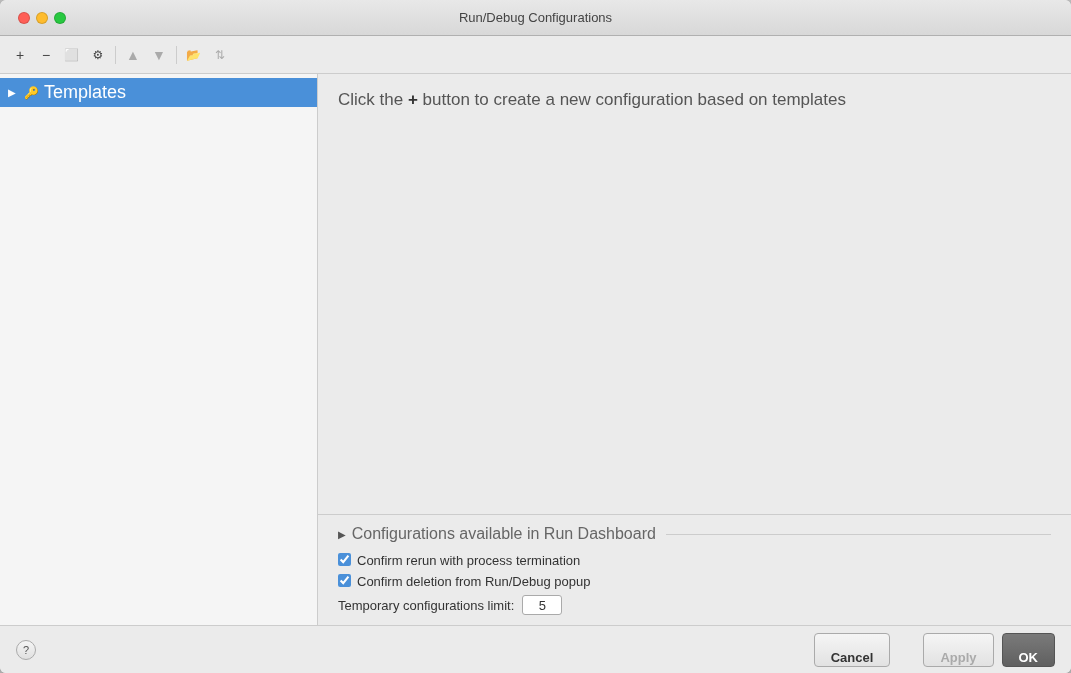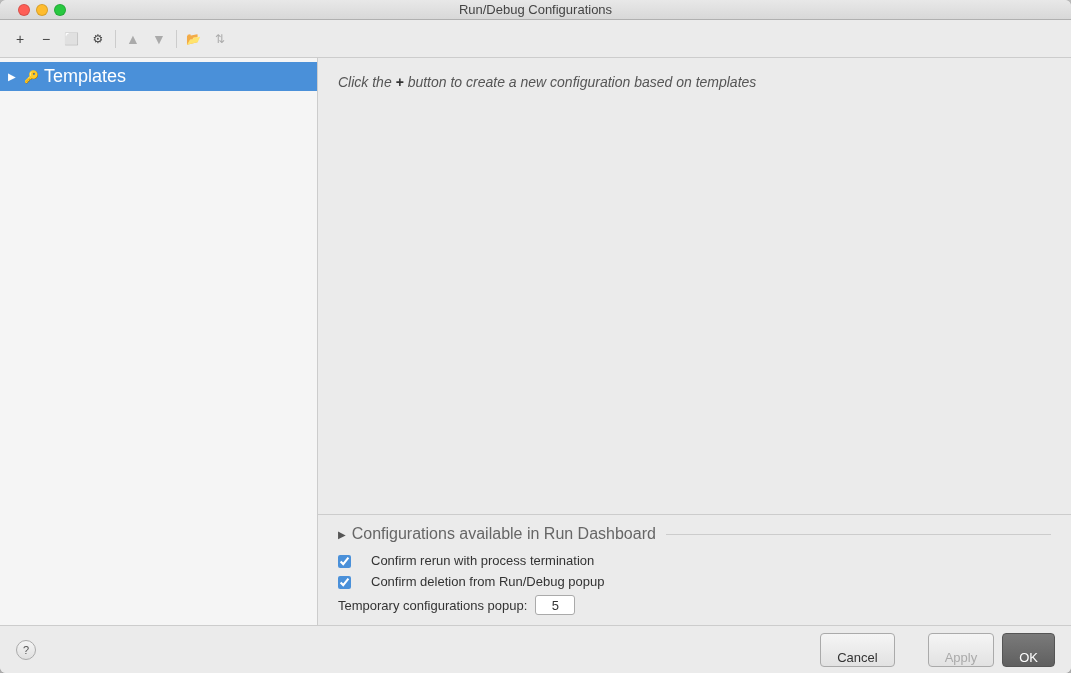--- a/index.html
+++ b/index.html
@@ -18,21 +18,21 @@
       width: 1071px;
       height: 673px;
       background: #ebebeb;
       border-radius: 6px;
       box-shadow: 0 4px 20px rgba(0,0,0,0.4);
       display: flex;
       flex-direction: column;
       overflow: hidden;
     }
     .title-bar {
-      height: 20px;
+      height: 36px;
       background: linear-gradient(to bottom, #e8e8e8, #d8d8d8);
       border-bottom: 1px solid #b0b0b0;
       display: flex;
       align-items: center;
       padding: 0 18px;
       position: relative;
       border-radius: 6px 6px 0 0;
     }
     .traffic-lights {
       display: flex;
@@ -127,24 +127,23 @@
       flex-direction: column;
       background: #ebebeb;
       overflow: hidden;
     }
     .main-content {
       flex: 1;
       padding: 16px 20px;
       overflow-y: auto;
     }
     .hint-text {
-      font-size: 14px;
+      font-size: 17px;
       color: #555;
       margin-bottom: 12px;
-      font-style: italic;
     }
     .hint-text .plus-icon {
       font-weight: bold;
       color: #333;
     }
     .bottom-section {
       border-top: 1px solid #ccc;
       padding: 10px 20px;
       background: #ebebeb;
     }
@@ -164,22 +163,22 @@
       color: #666;
     }
     .collapsible-line {
       flex: 1;
       height: 1px;
       background: #ccc;
       margin-left: 4px;
     }
     .checkbox-row {
       display: flex;
-      align-items: flex-end;
-      gap: 20px;
+      align-items: flex-start;
+      gap: 6px;
       margin-bottom: 6px;
     }
     .checkbox-row input[type="checkbox"] {
       width: 13px;
       height: 13px;
       accent-color: #4a90d9;
     }
     .checkbox-label {
       font-size: 13px;
       color: #333;
@@ -235,20 +234,21 @@
       align-items: center;
       gap: 8px;
     }
     .btn {
       height: 24px;
       padding: 16px 16px;
       border-radius: 4px;
       font-size: 13px;
       cursor: pointer;
       border: 1px solid #aaa;
+      font-weight: bold;
     }
     .btn-cancel {
       background: linear-gradient(to bottom, #f5f5f5, #e2e2e2);
       color: #333;
     }
     .btn-apply {
       background: linear-gradient(to bottom, #f5f5f5, #e2e2e2);
       color: #aaa;
       cursor: default;
       margin-left: 25px;
@@ -332,21 +332,21 @@
           <input type="checkbox" id="chk1" checked="" style="">
           <label class="checkbox-label" for="chk1">Confirm rerun with process termination</label>
         </div>
 
         <div class="checkbox-row">
           <input type="checkbox" id="chk2" checked="" style="">
           <label class="checkbox-label" for="chk2">Confirm deletion from Run/Debug popup</label>
         </div>
 
         <div class="limit-row">
-          <span class="limit-label">Temporary configurations popup:</span>
+          <span class="limit-label">Temporary configurations limit:</span>
           <input type="text" class="limit-input" value="5" style="">
         </div>
       </div>
     </div>
   </div>
 
   <div class="footer">
     <div class="footer-left">
       <button class="help-btn">
         <span>?</span>

